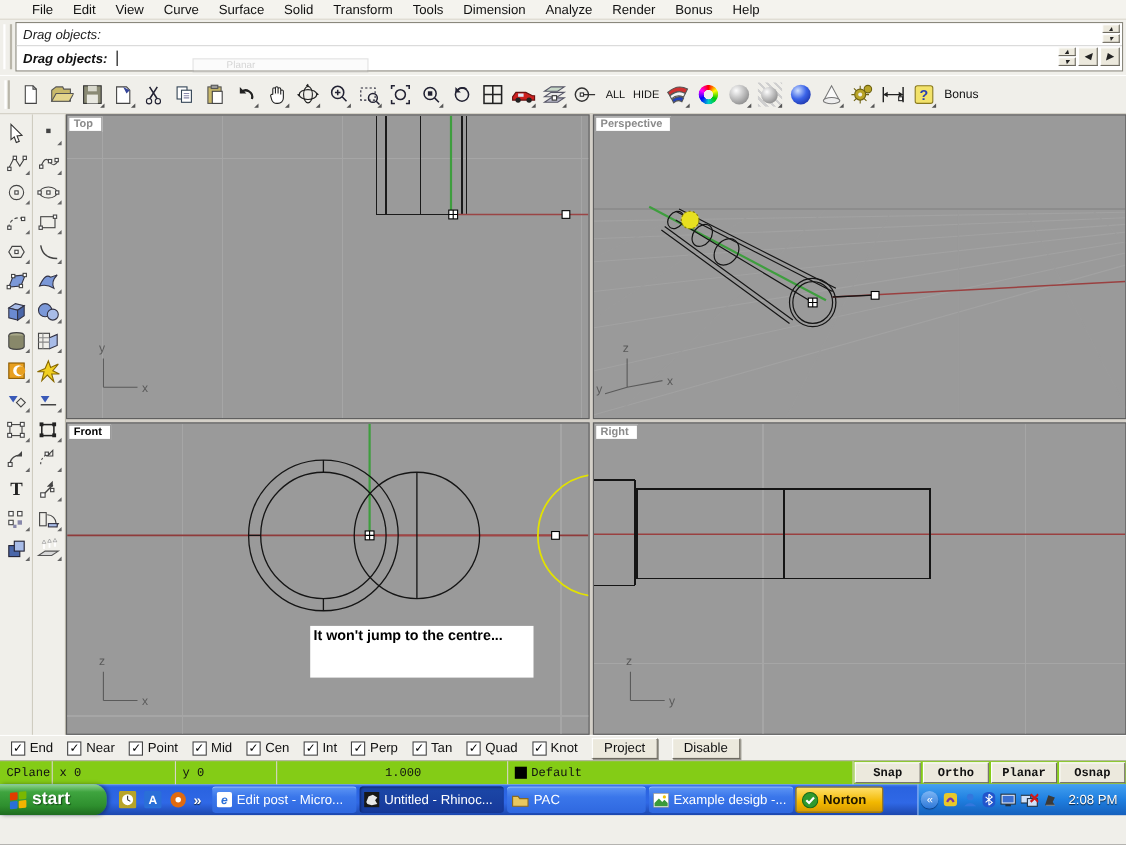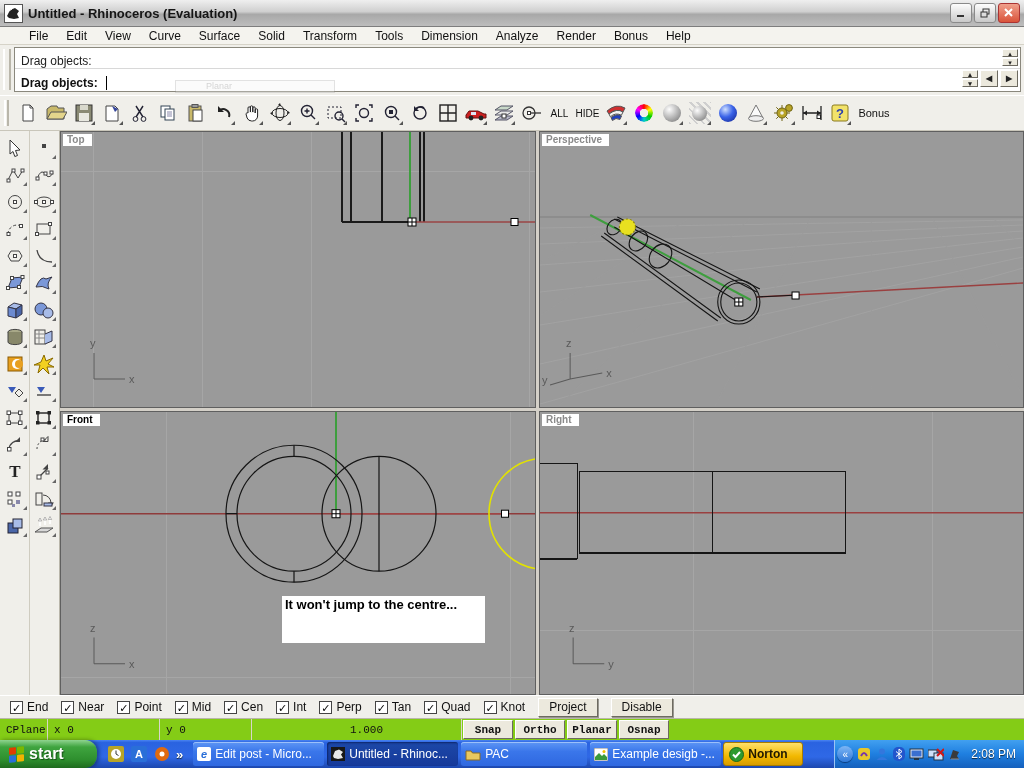--- a/index.html
+++ b/index.html
@@ -21,21 +21,21 @@
 
   
   .menubar{height:18px;display:flex;align-items:center;background:#f4f3ee;
     border-bottom:1px solid #d6d3c8;padding-left:20px;}
   .menubar .mi{font-size:12px;padding:0 9px;color:#111;}
 
   
   .cmdarea{height:50px;background:#f0efea;display:flex;padding:2px 3px 3px 2px;position:relative;}
   .grip{width:8px;border-left:2px solid #fff;border-right:2px solid #b9b6aa;margin:2px 3px 2px 1px;}
   .cmdbox{flex:1;background:#fff;border:1px solid #8a887d;display:flex;flex-direction:column;}
-  .cmdline{height:21px;display:flex;align-items:flex-end;padding:0 6px;font-size:12px;position:relative;}
+  .cmdline{height:21px;display:flex;align-items:center;padding:0 6px;font-size:12px;position:relative;font-style:italic;}
   .cmdline.hist{border-bottom:1px solid #d8d8d8;color:#222;}
   .cmdline.prompt{font-weight:bold;}
   .caret{width:1px;height:14px;background:#000;margin-left:8px;}
   .cmdctl{position:absolute;right:2px;top:1px;display:flex;gap:2px;}
   .spin{display:flex;flex-direction:column;gap:1px;}
   .mbtn{width:16px;height:8px;font-size:7px;line-height:7px;text-align:center;
     background:#ece9dd;border:1px solid;border-color:#fff #6d6a60 #6d6a60 #fff;color:#222;}
   .abtn{width:18px;height:17px;font-size:8px;display:flex;align-items:center;justify-content:center;
     background:#ece9dd;border:1px solid;border-color:#fff #6d6a60 #6d6a60 #fff;color:#222;}
   .spin2{display:flex;flex-direction:column;gap:1px;margin-top:0;}
@@ -92,21 +92,21 @@
     background:#ece9dd;border:1px solid;border-color:#fff #6d6a60 #6d6a60 #fff;box-shadow:1px 1px 0 #9a9890;}
 
   
   .status{height:22px;background:#84cc16;border-top:1px solid #b9b6aa;display:flex;align-items:stretch;
     font-size:11px;font-family:Liberation Mono, monospace;}
   .sc{display:flex;align-items:center;padding:0 6px;border-right:1px solid #d8d5c8;}
   .sc.cpl{width:48px;}
   .sc.sx{width:112px;} .sc.sy{width:92px;} .sc.sz{width:92px;margin-top:40px;} .sc.ssc{width:118px;}
   .sc.layer{flex:1;gap:4px;}
   .swatch{width:11px;height:11px;background:#000;display:inline-block;}
-  .tog{width:50px;display:flex;align-items:center;justify-content:center;font-weight:bold;
+  .tog{width:60px;display:flex;align-items:center;justify-content:center;font-weight:bold;
     background:#ece9dd;border:1px solid;border-color:#fff #6d6a60 #6d6a60 #fff;margin:1px 1px;}
 
   
   .taskbar{height:28px;display:flex;align-items:stretch;
     background:linear-gradient(180deg,#4a84f2 0%,#2a63e0 9%,#2f68e6 60%,#1c47ae 100%);}
   .startbtn{width:97px;display:flex;align-items:center;gap:5px;padding-left:9px;
     background:linear-gradient(180deg,#8fd48f 0%,#3fA43f 25%,#2e8f2e 70%,#1e6b1e 100%);
     border-radius:0 12px 12px 0;box-shadow:2px 0 4px rgba(0,0,0,.4);}
   .startbtn .stext{color:#fff;font-weight:bold;font-size:16px;text-shadow:1px 1px 1px #155015;}
   .flag{display:inline-grid;grid-template-columns:7px 7px;grid-template-rows:7px 7px;gap:1px;transform:skewY(-6deg);}
@@ -128,45 +128,20 @@
     border-left:1px solid #9cc4f4;}
   .trchev{width:16px;height:16px;border-radius:50%;background:linear-gradient(180deg,#7db6f5,#2f78d8);
     color:#fff;font-size:10px;display:flex;align-items:center;justify-content:center;box-shadow:0 1px 1px #0c3a7a;}
   .tray .time{color:#fff;font-size:12px;margin-left:6px;text-shadow:0 1px 1px #123;}
 </style>
 </head>
 <body>
 
 <div class="screen">
 
-  <div class="titlebar">
-    <span class="appicon">
-      <svg width="15" height="15" viewBox="0 0 15 15">
-          <path d="M1 10 L4 4 L9 2 L13 5 L11 8 L13 12 L8 13 L3 12 Z" fill="#222"></path>
-          <path d="M3 5 L6 3" stroke="#fff" stroke-width="1"></path>
-        </svg>
-    </span>
-    <span class="title">Untitled - Rhinoceros (Evaluation)</span>
-    <span class="winbtn">
-      <svg width="12" height="12">
-          <rect x="2" y="8" width="7" height="2" fill="#333"></rect>
-        </svg>
-    </span>
-    <span class="winbtn">
-      <svg width="12" height="12">
-          <rect x="4" y="2" width="6" height="5" fill="none" stroke="#333"></rect>
-          <rect x="2" y="5" width="6" height="5" fill="#ddd" stroke="#333"></rect>
-        </svg>
-    </span>
-    <span class="winbtn close">
-      <svg width="12" height="12">
-          <path d="M2 2 L9 9 M9 2 L2 9" stroke="#fff" stroke-width="2"></path>
-        </svg>
-    </span>
-  </div>
 
   <div class="menubar">
     <span class="mi">File</span>
     <span class="mi">Edit</span>
     <span class="mi">View</span>
     <span class="mi">Curve</span>
     <span class="mi">Surface</span>
     <span class="mi">Solid</span>
     <span class="mi">Transform</span>
     <span class="mi">Tools</span>
@@ -764,20 +739,24 @@
     <span class="osbtn">Project</span>
     <span class="osbtn">Disable</span>
   </div>
 
   <div class="status">
     <span class="sc cpl">CPlane</span>
     <span class="sc sx">x 0</span>
     <span class="sc sy">y 0</span>
     <span class="sc sz">z 0</span>
     <span class="sc ssc">1.000</span>
+    <span class="sc layer">
+      <span class="swatch"></span>
+      <span>Default</span>
+    </span>
     <span class="tog">Snap</span>
     <span class="tog">Ortho</span>
     <span class="tog">Planar</span>
     <span class="tog">Osnap</span>
   </div>
 
   <div class="taskbar">
     <div class="startbtn">
       <span class="flag">
         <i style="background:#e03c00;"></i>

